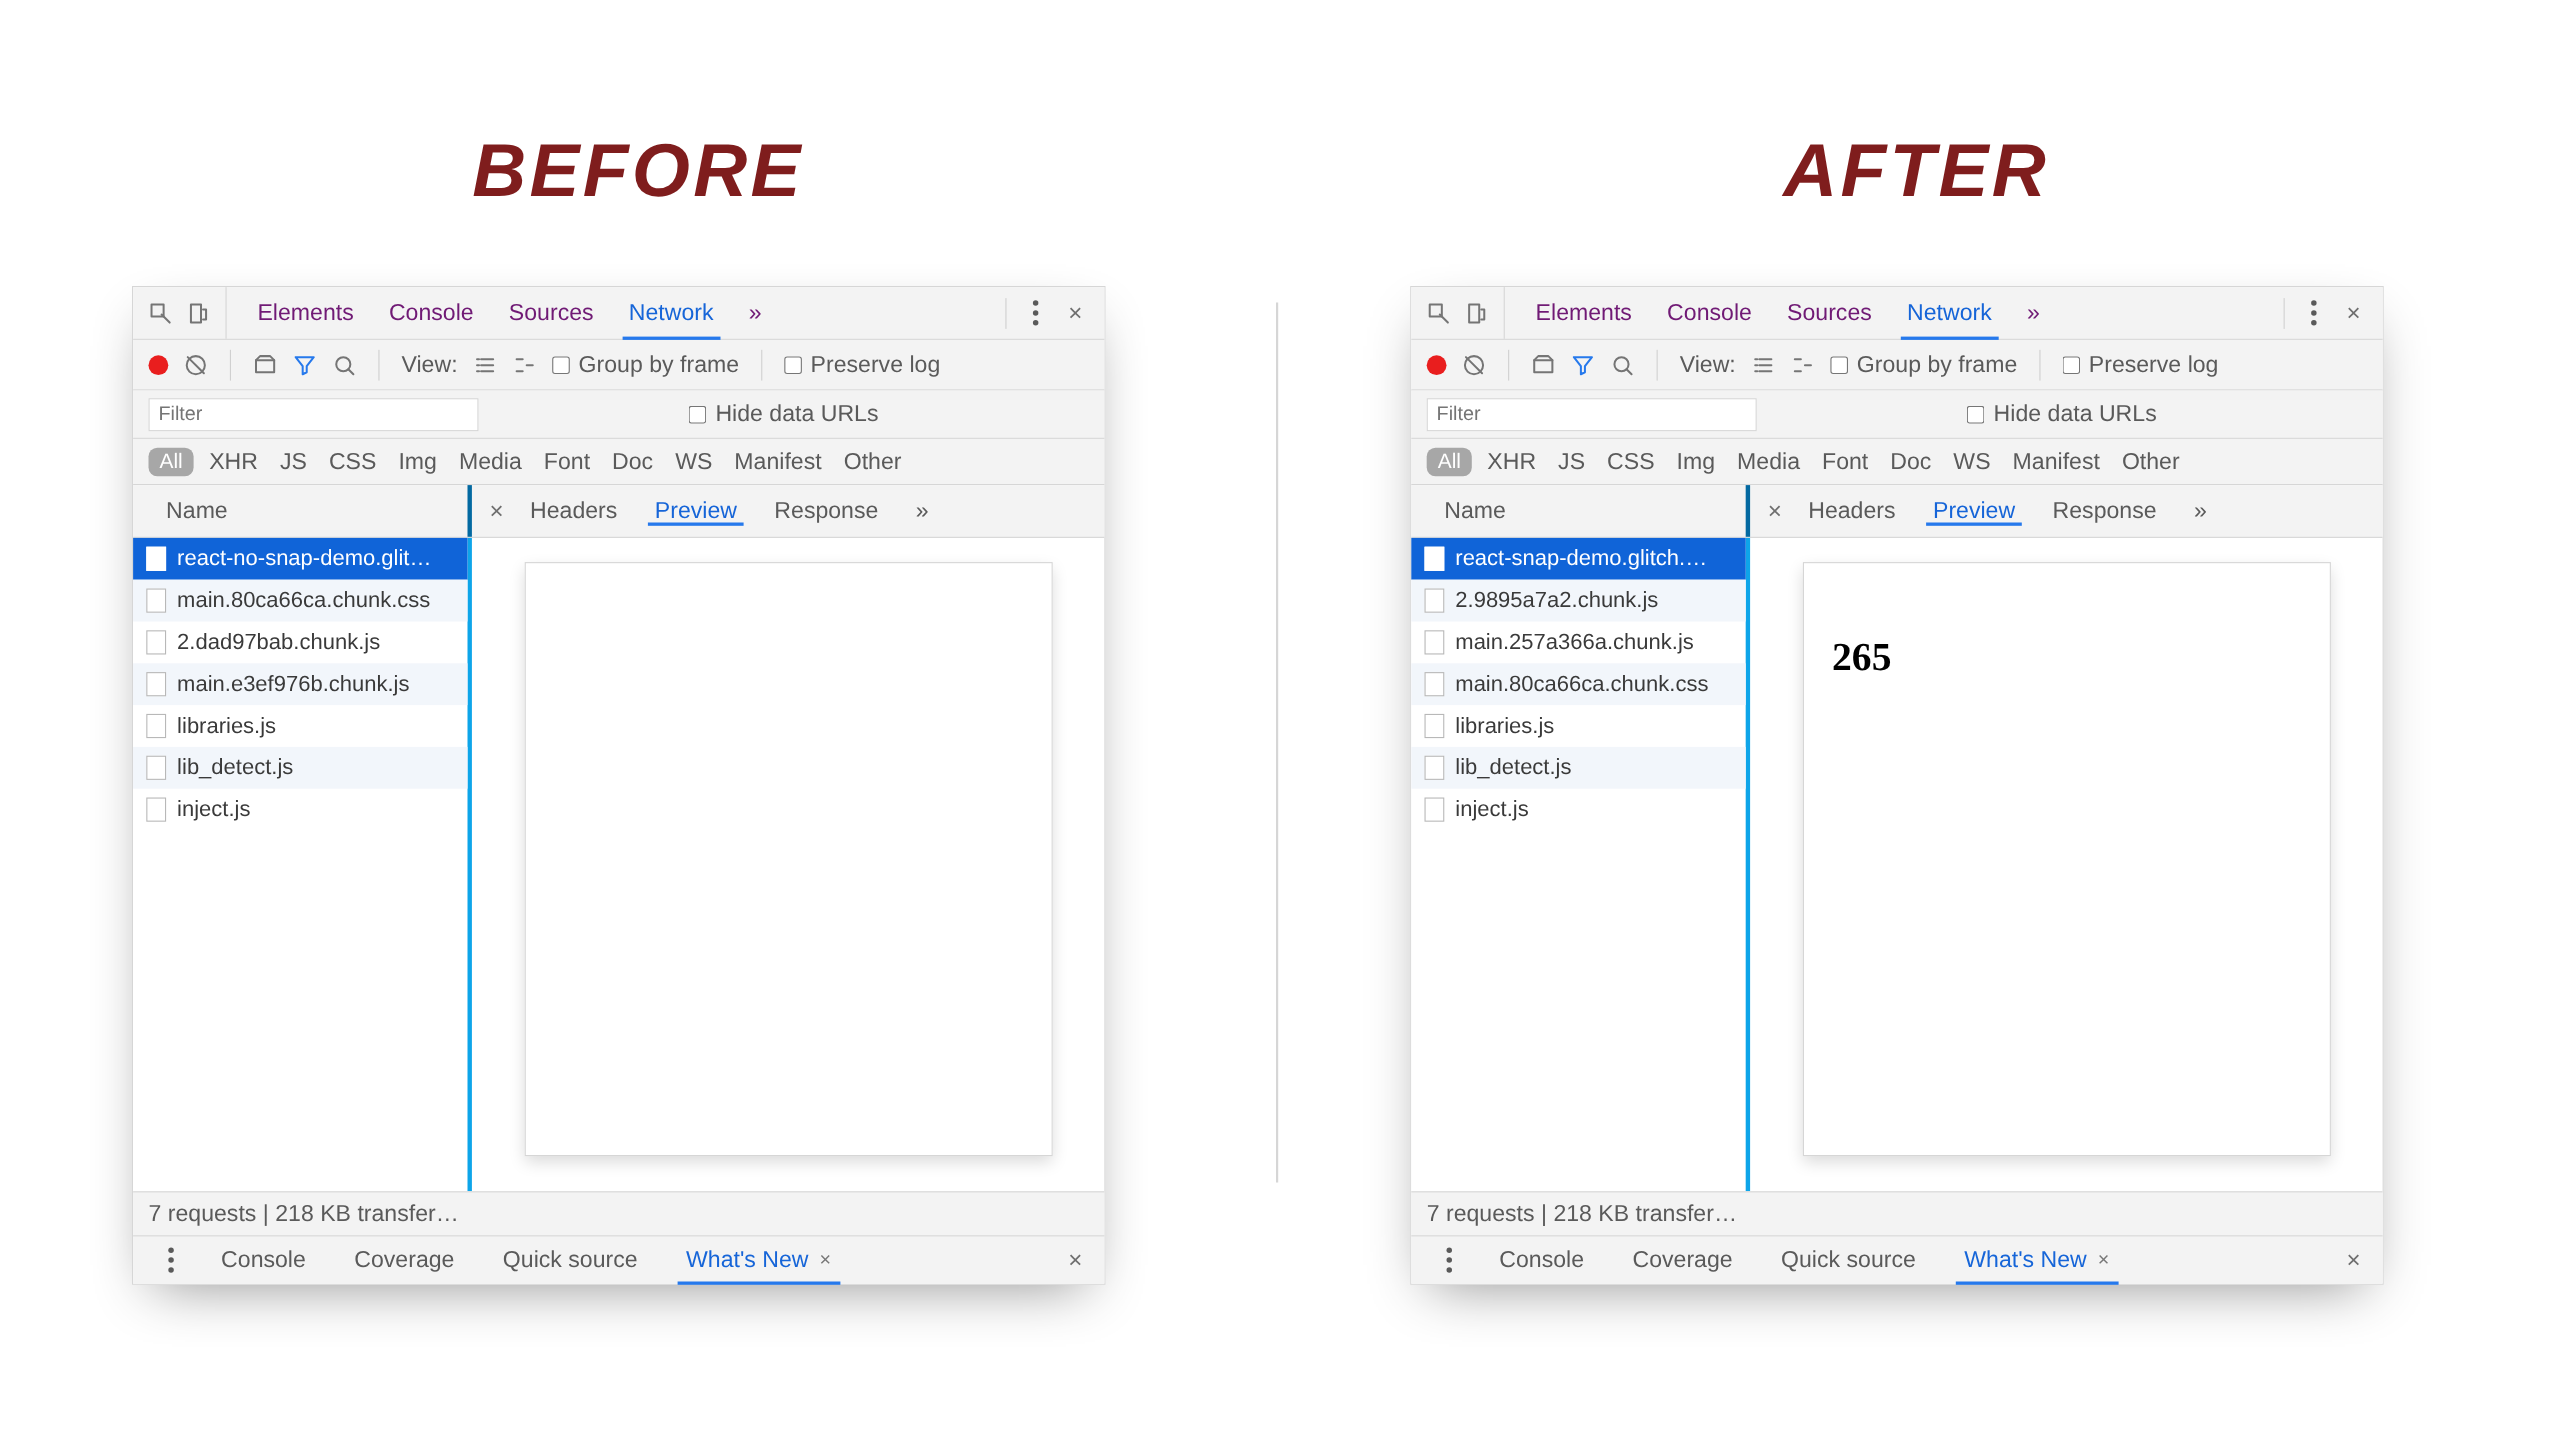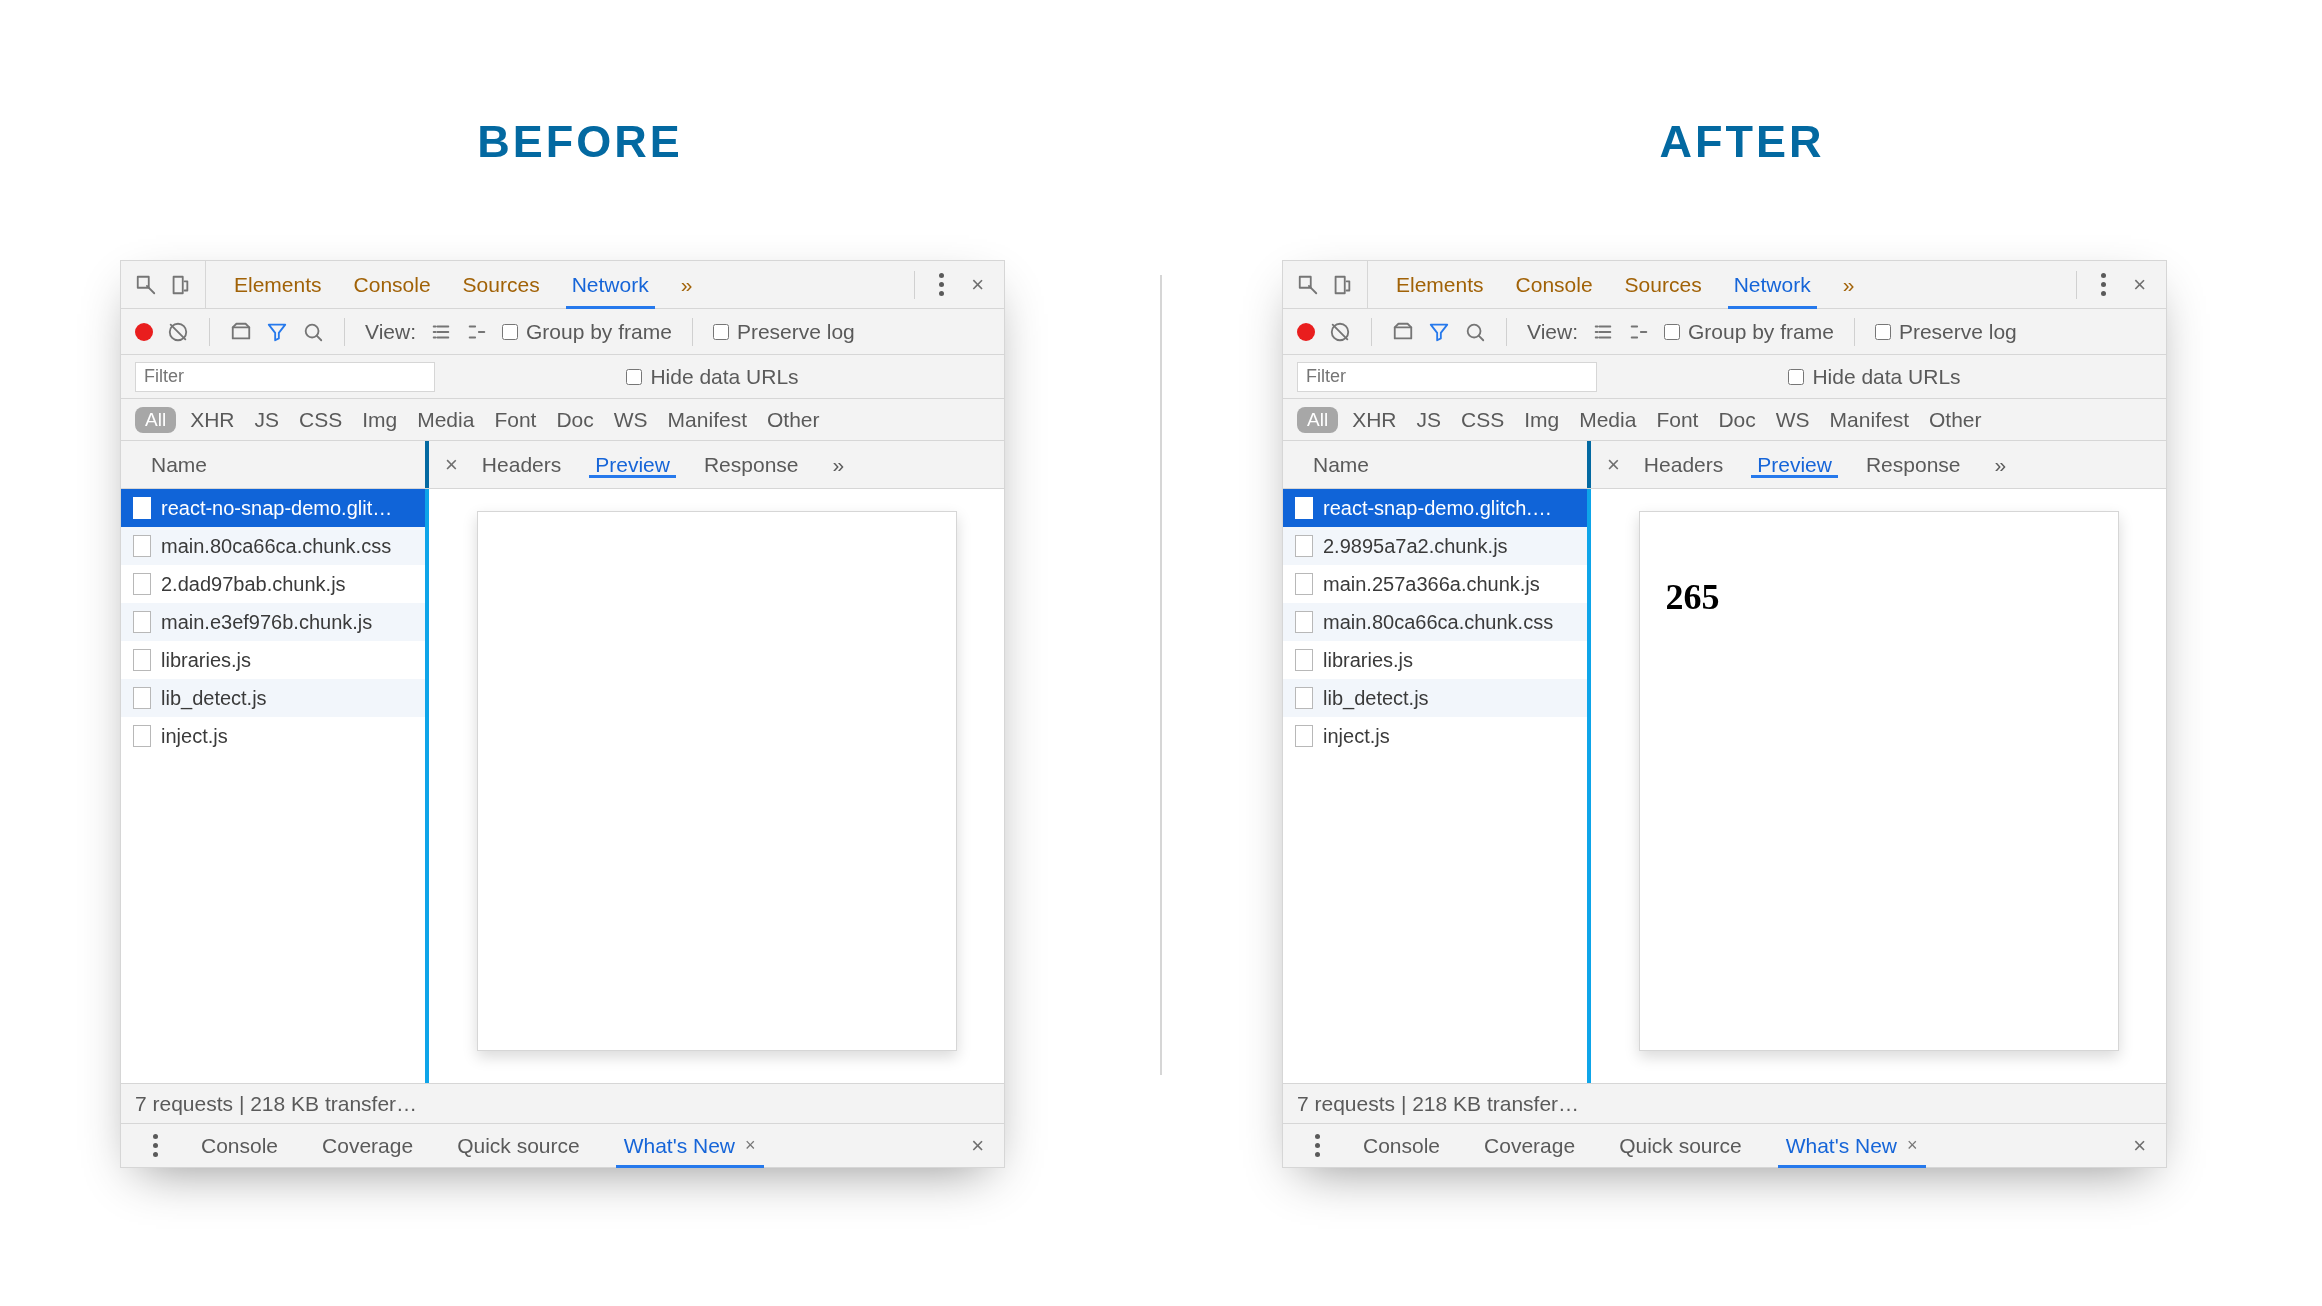--- a/index.html
+++ b/index.html
@@ -35,23 +35,24 @@
     top: 275px;
     width: 2px;
     height: 800px;
     background: #d6d6d6;
   }
 
   .title {
     margin-top: 116px;
     font-family: Futura, "Avenir Next", "Trebuchet MS", sans-serif;
     font-weight: 600;
-    font-size: 45px;
+    font-size: 68px;
     letter-spacing: 3px;
-    color: #0369a1;
+    color: #7f1d1d;
+    font-style: italic;
   }
 
   .panel {
     position: absolute;
     top: 260px;
     border: 1px solid #d6d6d6;
     box-shadow: 0 18px 50px -18px rgba(0,0,0,.45);
     background: #fff;
     display: flex;
     flex-direction: column;
@@ -78,21 +79,21 @@
   .spacer { flex: 1; }
 
   
   .left-icons { display: flex; align-items: center; gap: 12px; padding-right: 14px; border-right: 1px solid #d6d6d6; margin-right: 12px; height: 100%; }
   .tabs .tab {
     padding: 0 16px;
     height: 100%;
     display: inline-flex;
     align-items: center;
     cursor: pointer;
-    color: #a16207;
+    color: #701a75;
     position: relative;
   }
   .tabs .tab.active {
     color: #1665d8;
   }
   .tabs .tab.active::after {
     content: '';
     position: absolute;
     left: 10px; right: 10px; bottom: -1px;
     height: 3px; background: #2679ec;

